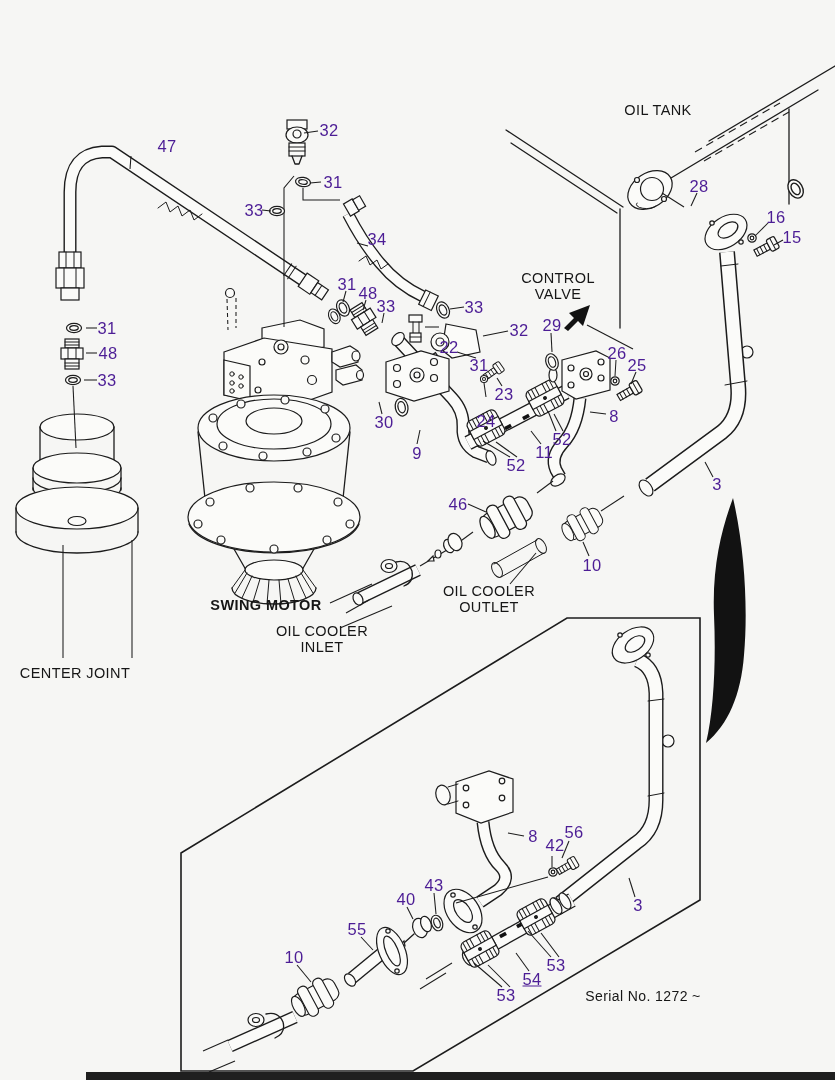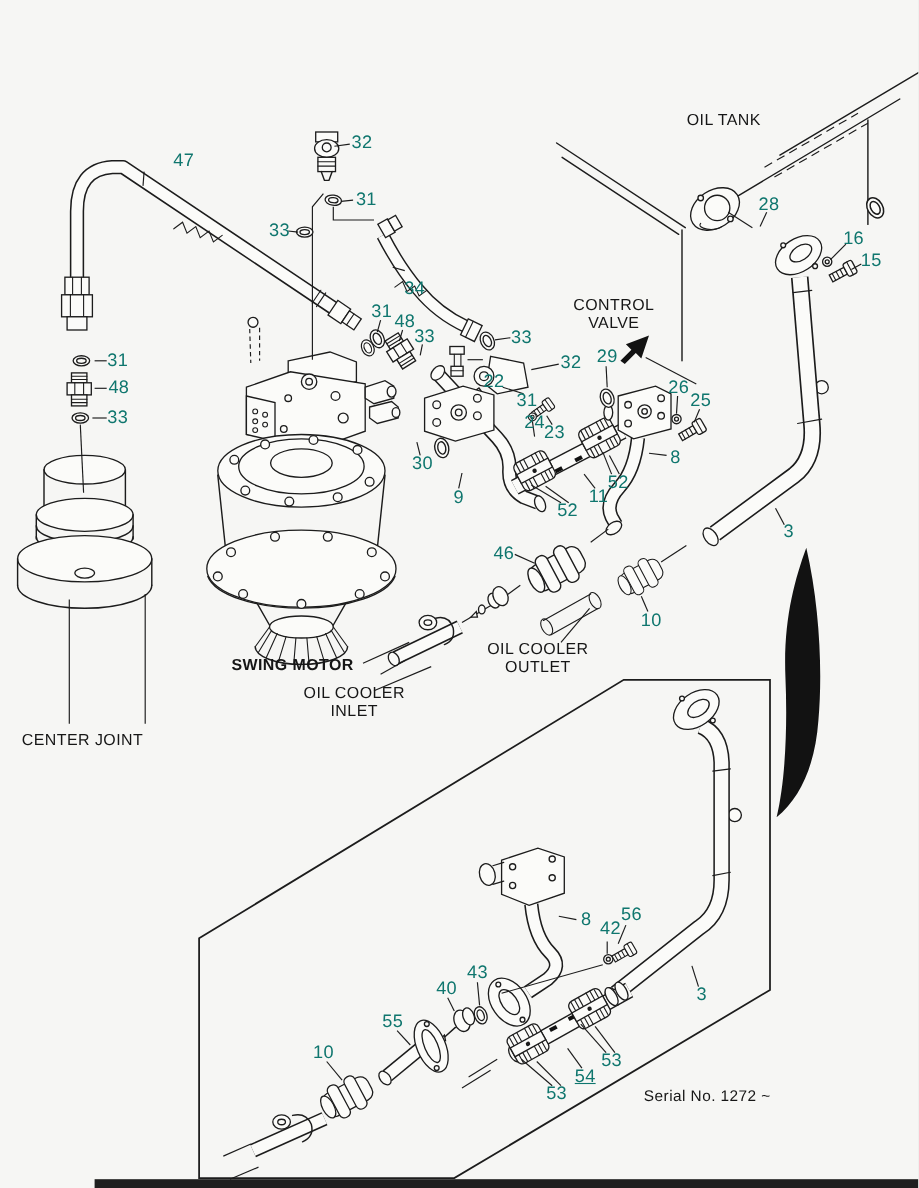--- a/index.html
+++ b/index.html
@@ -6,21 +6,21 @@
   #stage{position:relative;width:835px;height:1080px;background:#f6f6f4;overflow:hidden;
          font-family:"Liberation Sans","DejaVu Sans",sans-serif;}
   #lineart{position:absolute;left:0;top:0;}
   .ln{fill:none;stroke:#1c1c1c;stroke-width:1.3;stroke-linecap:round;stroke-linejoin:round;}
   .lt{fill:none;stroke:#1c1c1c;stroke-width:1;stroke-linecap:round;}
   .ld{fill:none;stroke:#1c1c1c;stroke-width:1.05;}
   .cf{fill:#fbfbf9;stroke:#1c1c1c;stroke-width:1.2;}
   .po{fill:none;stroke:#1c1c1c;stroke-linecap:butt;stroke-linejoin:round;}
   .pi{fill:none;stroke:#fbfbf9;stroke-linecap:butt;stroke-linejoin:round;}
   .blk{fill:#121212;stroke:none;}
-  .callout{position:absolute;transform:translate(-50%,-50%);font-size:16.5px;color:#0f766e;
+  .callout{position:absolute;transform:translate(-50%,-50%);font-size:16.5px;color:#4c1d95;
            letter-spacing:.3px;white-space:nowrap;}
   .arealabel{position:absolute;transform:translate(-50%,-50%);font-size:14.5px;color:#161616;
              text-align:center;white-space:pre-line;line-height:1.12;letter-spacing:.4px;}
 </style>
 </head>
 <body>
 
 <div id="stage">
 
 <svg id="lineart" width="835" height="1080" viewBox="0 0 835 1080" xmlns="http://www.w3.org/2000/svg">
@@ -496,39 +496,39 @@
   </g>
 
   <rect x="86" y="1072" width="749" height="8" fill="#1f1f1f"></rect>
 </svg>
 
 <div id="annotation-layer" style="position:absolute;inset:0;">
       <span class="callout" style="left: 131px; top: 146px; margin-left: 36px;">47</span>
       <span class="callout" style="left: 329px; top: 130px;">32</span>
       <span class="callout" style="left: 333px; top: 182px;">31</span>
       <span class="callout" style="left: 254px; top: 210px;">33</span>
-      <span class="callout" style="left: 377px; top: 263px;">34</span>
+      <span class="callout" style="left: 377px; top: 239px;">34</span>
       <span class="callout" style="left: 699px; top: 186px;">28</span>
       <span class="callout" style="left: 776px; top: 217px;">16</span>
       <span class="callout" style="left: 792px; top: 237px;">15</span>
       <span class="callout" style="left: 107px; top: 328px;">31</span>
       <span class="callout" style="left: 108px; top: 353px;">48</span>
       <span class="callout" style="left: 107px; top: 380px;">33</span>
       <span class="callout" style="left: 347px; top: 284px;">31</span>
       <span class="callout" style="left: 368px; top: 293px;">48</span>
       <span class="callout" style="left: 386px; top: 306px;">33</span>
       <span class="callout" style="left: 474px; top: 307px;">33</span>
       <span class="callout" style="left: 449px; top: 327px; margin-top: 20px;">22</span>
       <span class="callout" style="left: 519px; top: 330px;">32</span>
       <span class="callout" style="left: 552px; top: 325px;">29</span>
       <span class="callout" style="left: 617px; top: 353px;">26</span>
       <span class="callout" style="left: 637px; top: 365px;">25</span>
       <span class="callout" style="left: 479px; top: 365px;">31</span>
       <span class="callout" style="left: 504px; top: 394px;">23</span>
-      <span class="callout" style="left: 486px; top: 385px;">24</span>
+      <span class="callout" style="left: 486px; top: 421px;">24</span>
       <span class="callout" style="left: 384px; top: 422px;">30</span>
       <span class="callout" style="left: 417px; top: 453px;">9</span>
       <span class="callout" style="left: 562px; top: 439px;">52</span>
       <span class="callout" style="left: 544px; top: 452px;">11</span>
       <span class="callout" style="left: 516px; top: 465px;">52</span>
       <span class="callout" style="left: 614px; top: 416px;">8</span>
       <span class="callout" style="left: 717px; top: 484px;">3</span>
       <span class="callout" style="left: 458px; top: 504px;">46</span>
       <span class="callout" style="left: 592px; top: 565px;">10</span>
       <span class="callout" style="left: 533px; top: 836px;">8</span>

